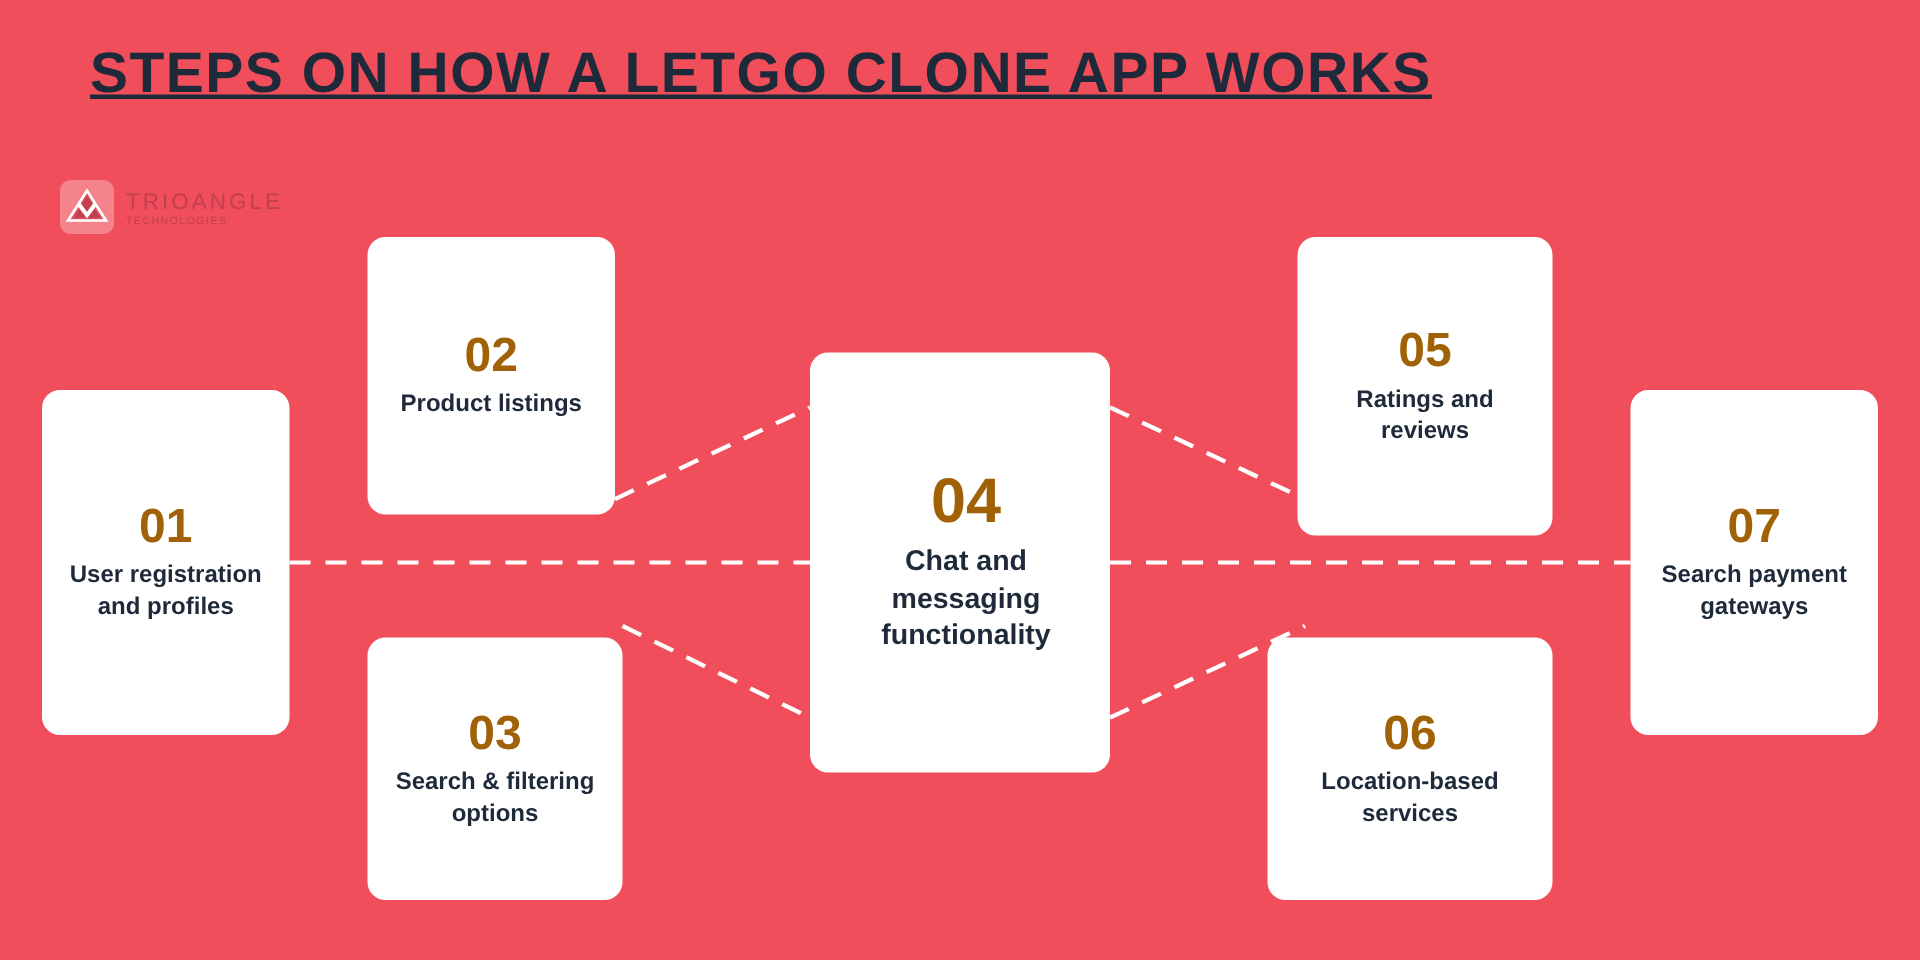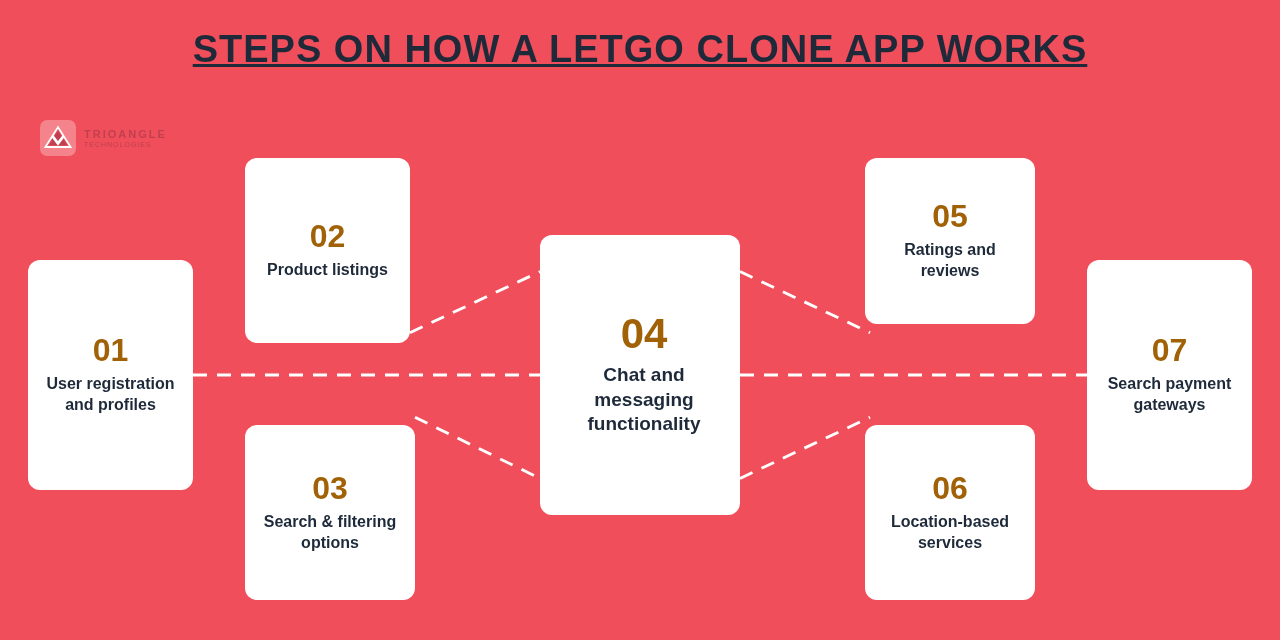--- a/index.html
+++ b/index.html
@@ -6,21 +6,20 @@
     body {
       width: 1280px;
       height: 640px;
       background-color: #f04e5a;
       font-family: 'Arial Black', 'Arial', sans-serif;
       overflow: hidden;
       position: relative;
     }
 
     .title-section {
-      text-align: center;
       padding: 28px 60px 10px;
     }
 
     .main-title {
       font-size: 38px;
       font-weight: 900;
       color: #1e2a3a;
       text-transform: uppercase;
       text-decoration: underline;
       text-decoration-thickness: 3px;
@@ -35,22 +34,22 @@
       align-items: center;
       gap: 8px;
     }
 
     .logo-icon {
       width: 36px;
       height: 36px;
     }
 
     .logo-text {
-      font-size: 11px;
-      font-weight: 700;
+      font-size: 15px;
+      font-weight: 400;
       color: #c04050;
       letter-spacing: 2px;
       line-height: 1.2;
     }
     .logo-subtext {
       font-size: 7px;
       font-weight: 400;
       color: #c04050;
       letter-spacing: 1px;
     }
@@ -130,29 +129,29 @@
     .card-04 .card-number {
       font-size: 42px;
     }
     .card-04 .card-label {
       font-size: 19px;
     }
 
     
     .card-05 {
       width: 170px;
-      height: 166px;
+      height: 199px;
       right: 245px;
       top: 18px;
       margin-left: 24px;
     }
 
     
     .card-06 {
-      width: 170px;
+      width: 190px;
       height: 175px;
       right: 245px;
       bottom: 10px;
     }
 
     
     .card-07 {
       width: 165px;
       height: 230px;
       right: 28px;

